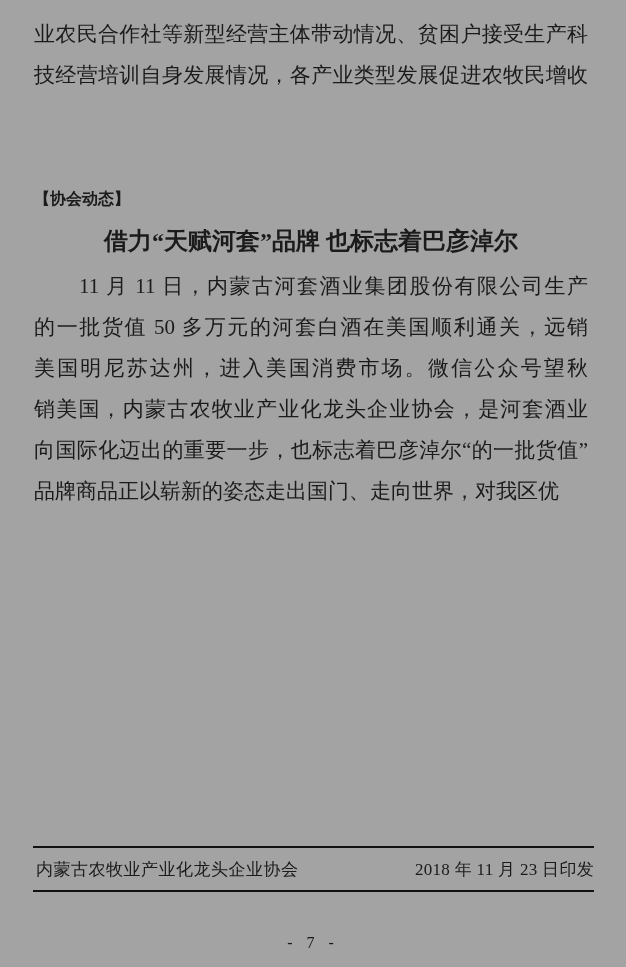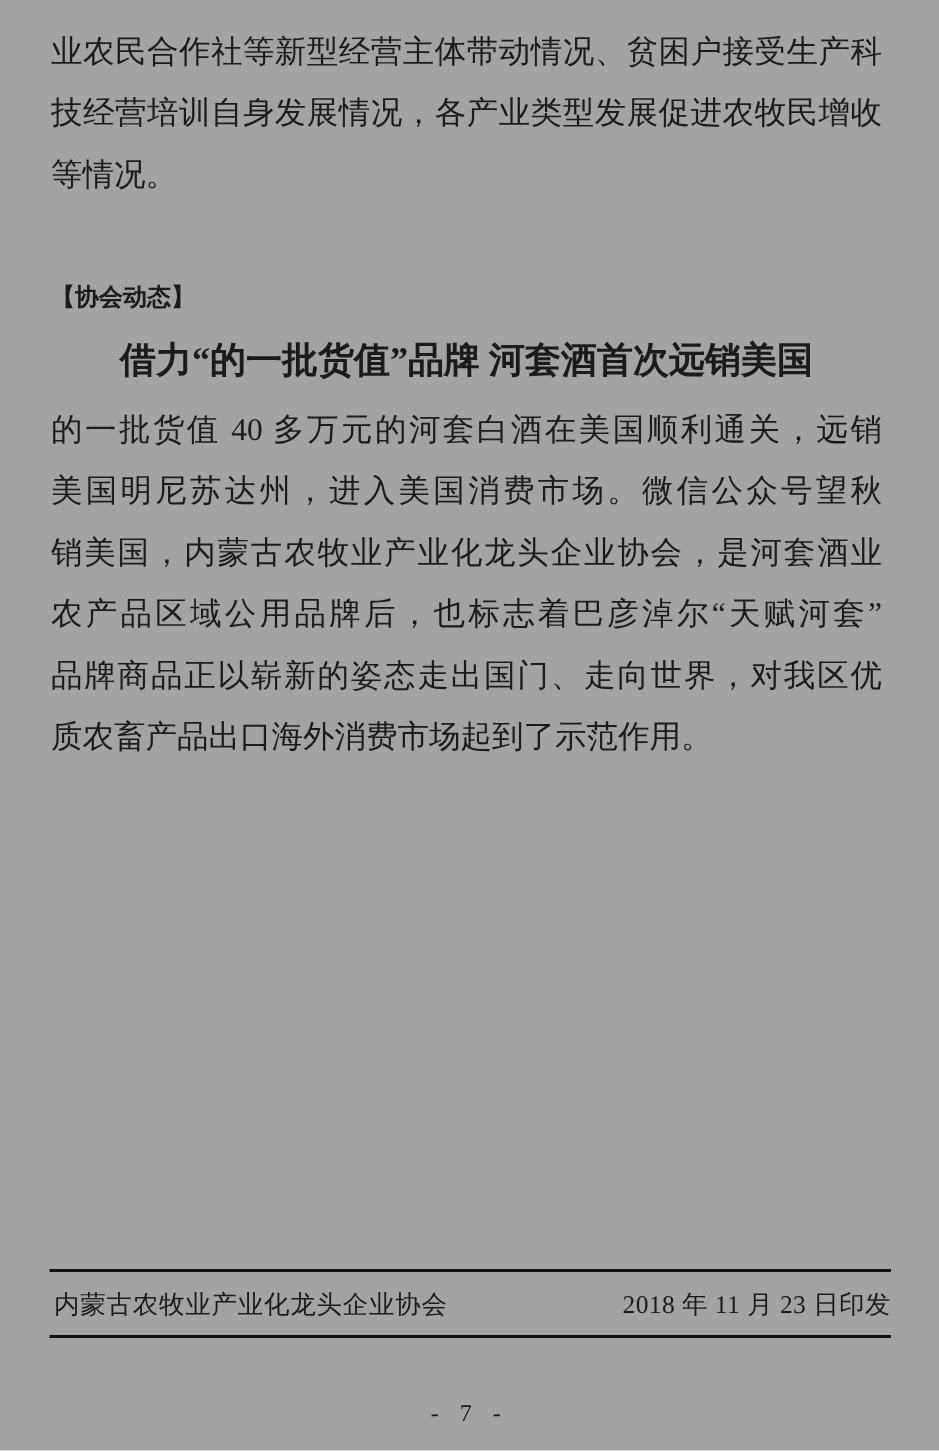--- a/index.html
+++ b/index.html
@@ -96,34 +96,33 @@
 <div class="page">
 
   <div class="content">
 
     <div>
         <div class="line">业农民合作社等新型经营主体带动情况、贫困户接受生产科</div>
         <div class="line">技经营培训自身发展情况，各产业类型发展促进农牧民增收</div>
       </div>
 
     <div class="para-last-row">
-      <span>等情况。</span>
     </div>
 
     <div class="section-header">【协会动态】</div>
 
-    <div class="article-title">借力“的一批货值”品牌 河套酒首次远销美国</div>
+    <div class="article-title">借力“天赋河套”品牌 也标志着巴彦淖尔</div>
 
     <div class="article-body">
-        <div class="line">的一批货值 40 多万元的河套白酒在美国顺利通关，远销</div>
+        <div class="line">　　11 月 11 日，内蒙古河套酒业集团股份有限公司生产</div>
+        <div class="line">的一批货值 50 多万元的河套白酒在美国顺利通关，远销</div>
         <div class="line">美国明尼苏达州，进入美国消费市场。微信公众号望秋</div>
         <div class="line">销美国，内蒙古农牧业产业化龙头企业协会，是河套酒业</div>
-        <div class="line">农产品区域公用品牌后，也标志着巴彦淖尔“天赋河套”</div>
+        <div class="line">向国际化迈出的重要一步，也标志着巴彦淖尔“的一批货值”</div>
         <div class="line">品牌商品正以崭新的姿态走出国门、走向世界，对我区优</div>
-        <div class="line">质农畜产品出口海外消费市场起到了示范作用。</div>
       </div>
 
   </div>
 
   <div class="footer-rule footer-rule-top"></div>
 
   <div class="footer-row">
     <span class="footer-org">内蒙古农牧业产业化龙头企业协会</span>
     <span class="footer-date">2018 年 11 月 23 日印发</span>
   </div>

